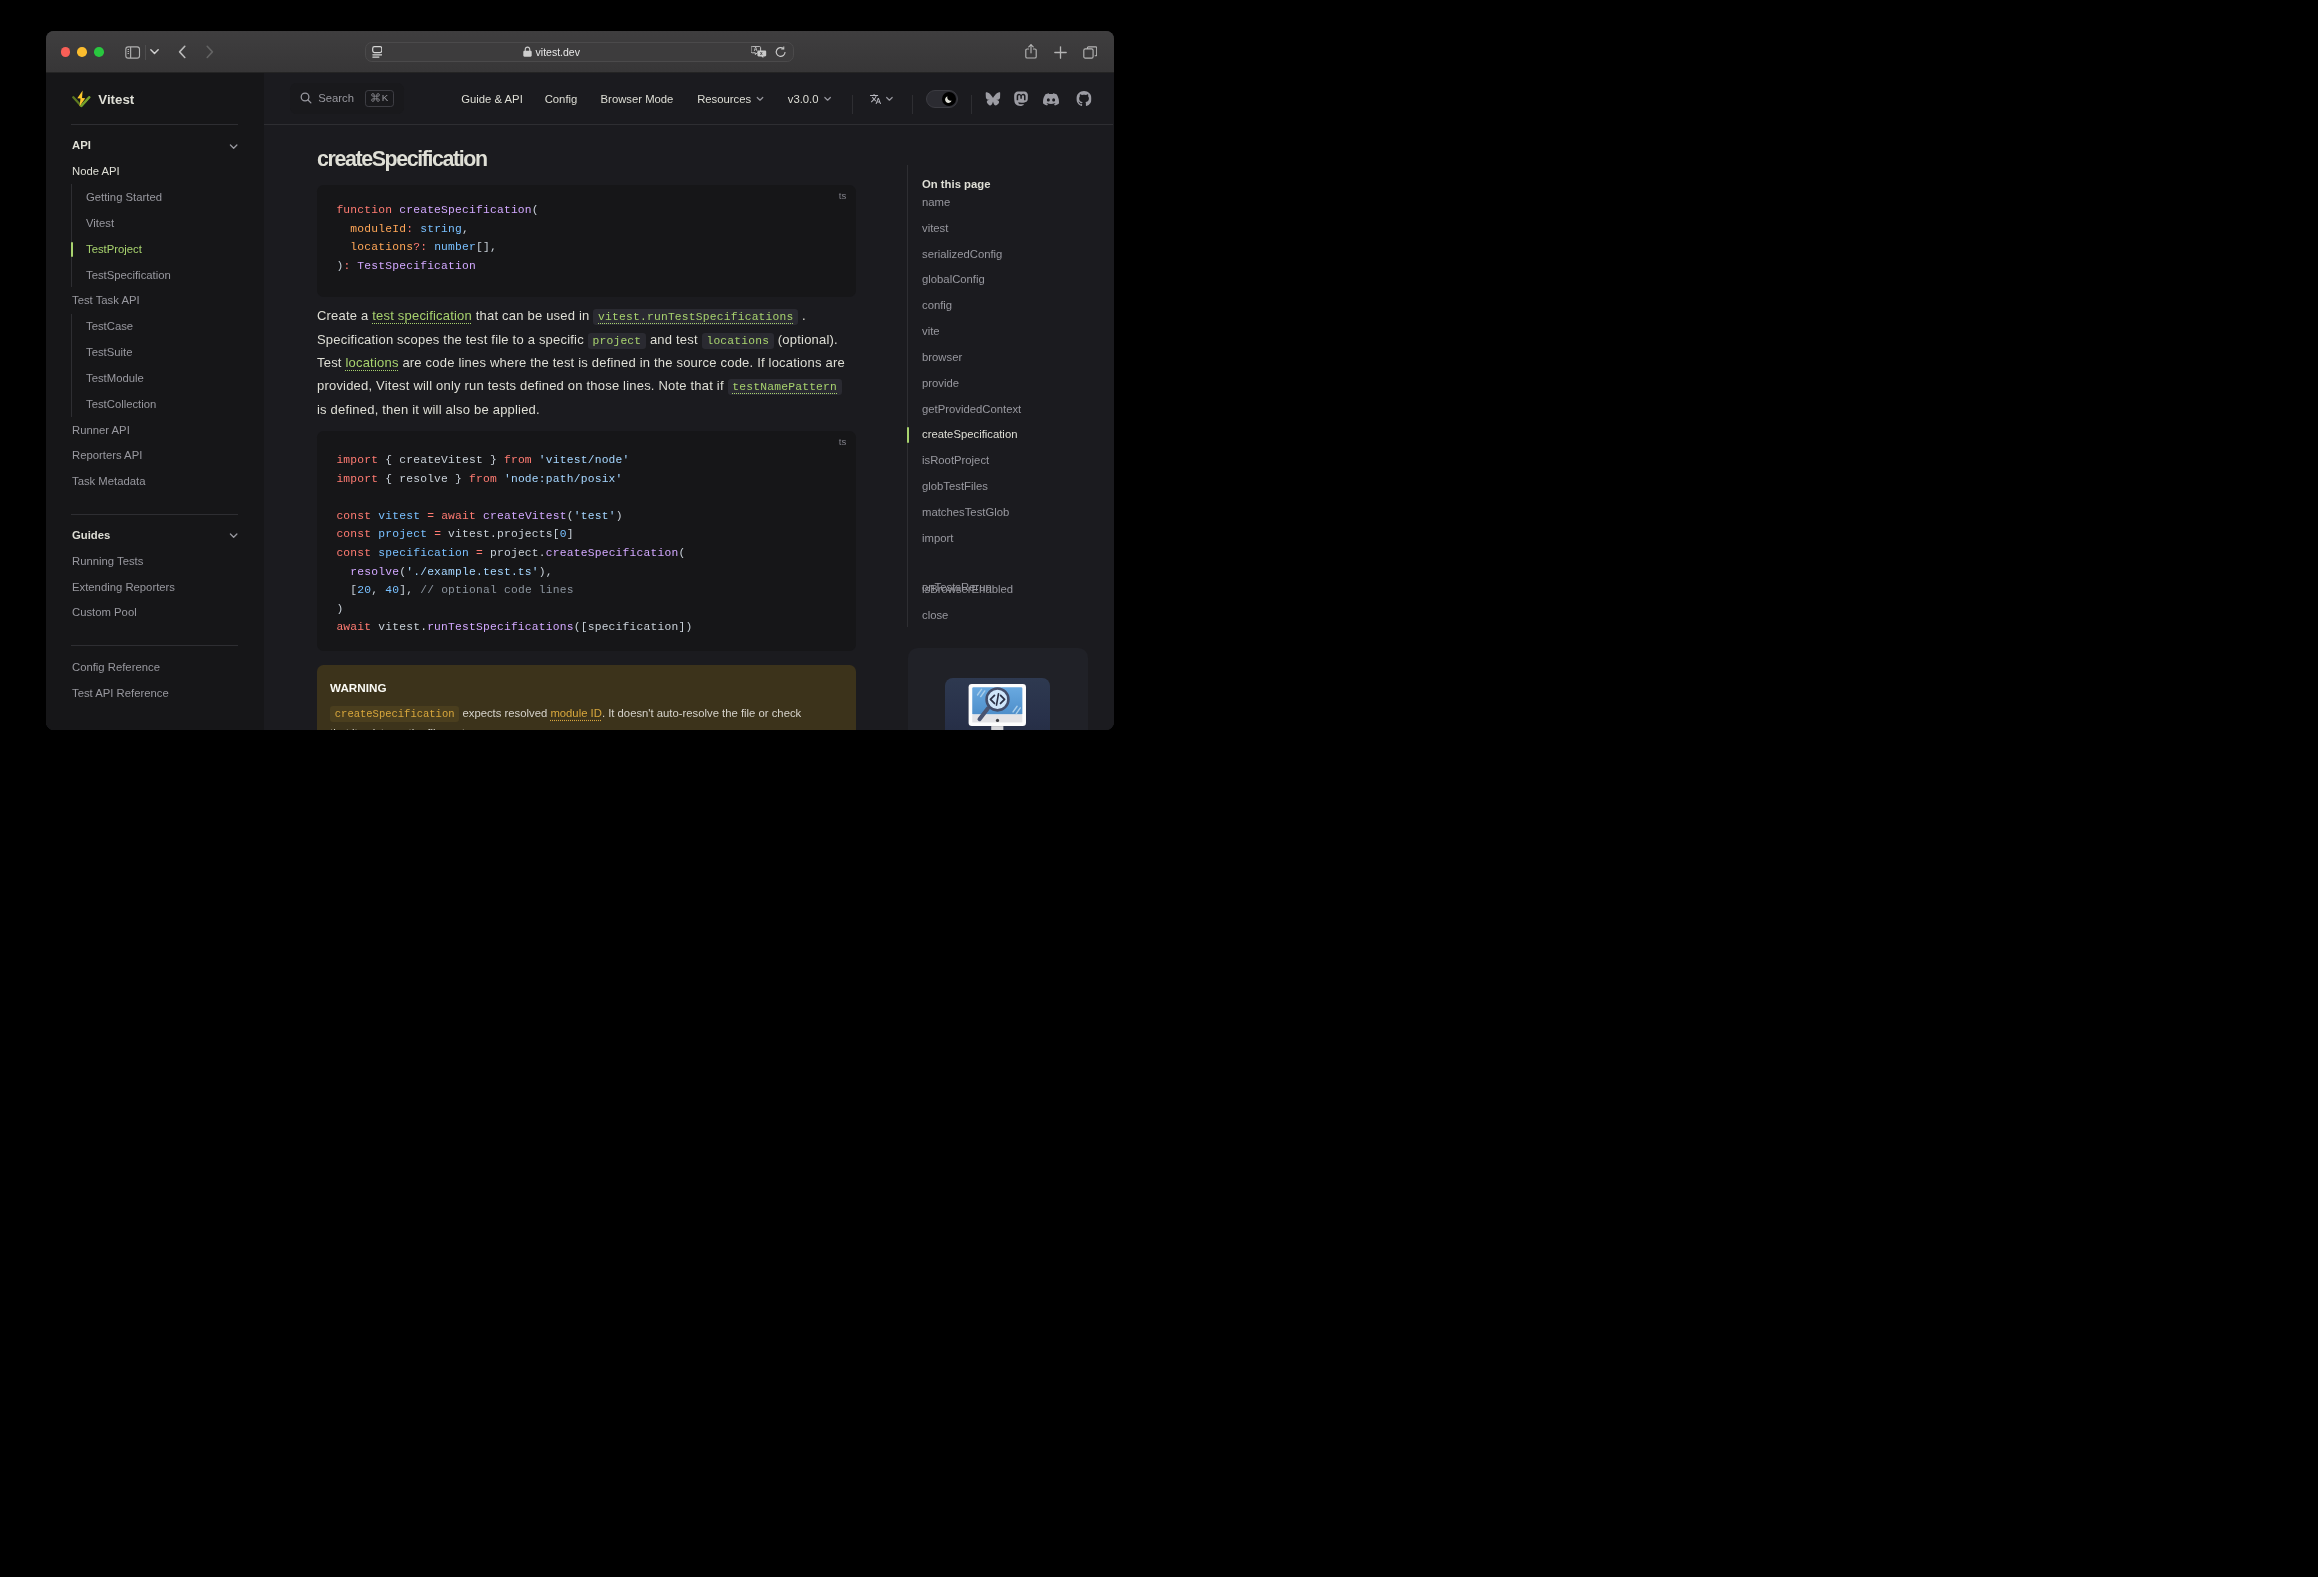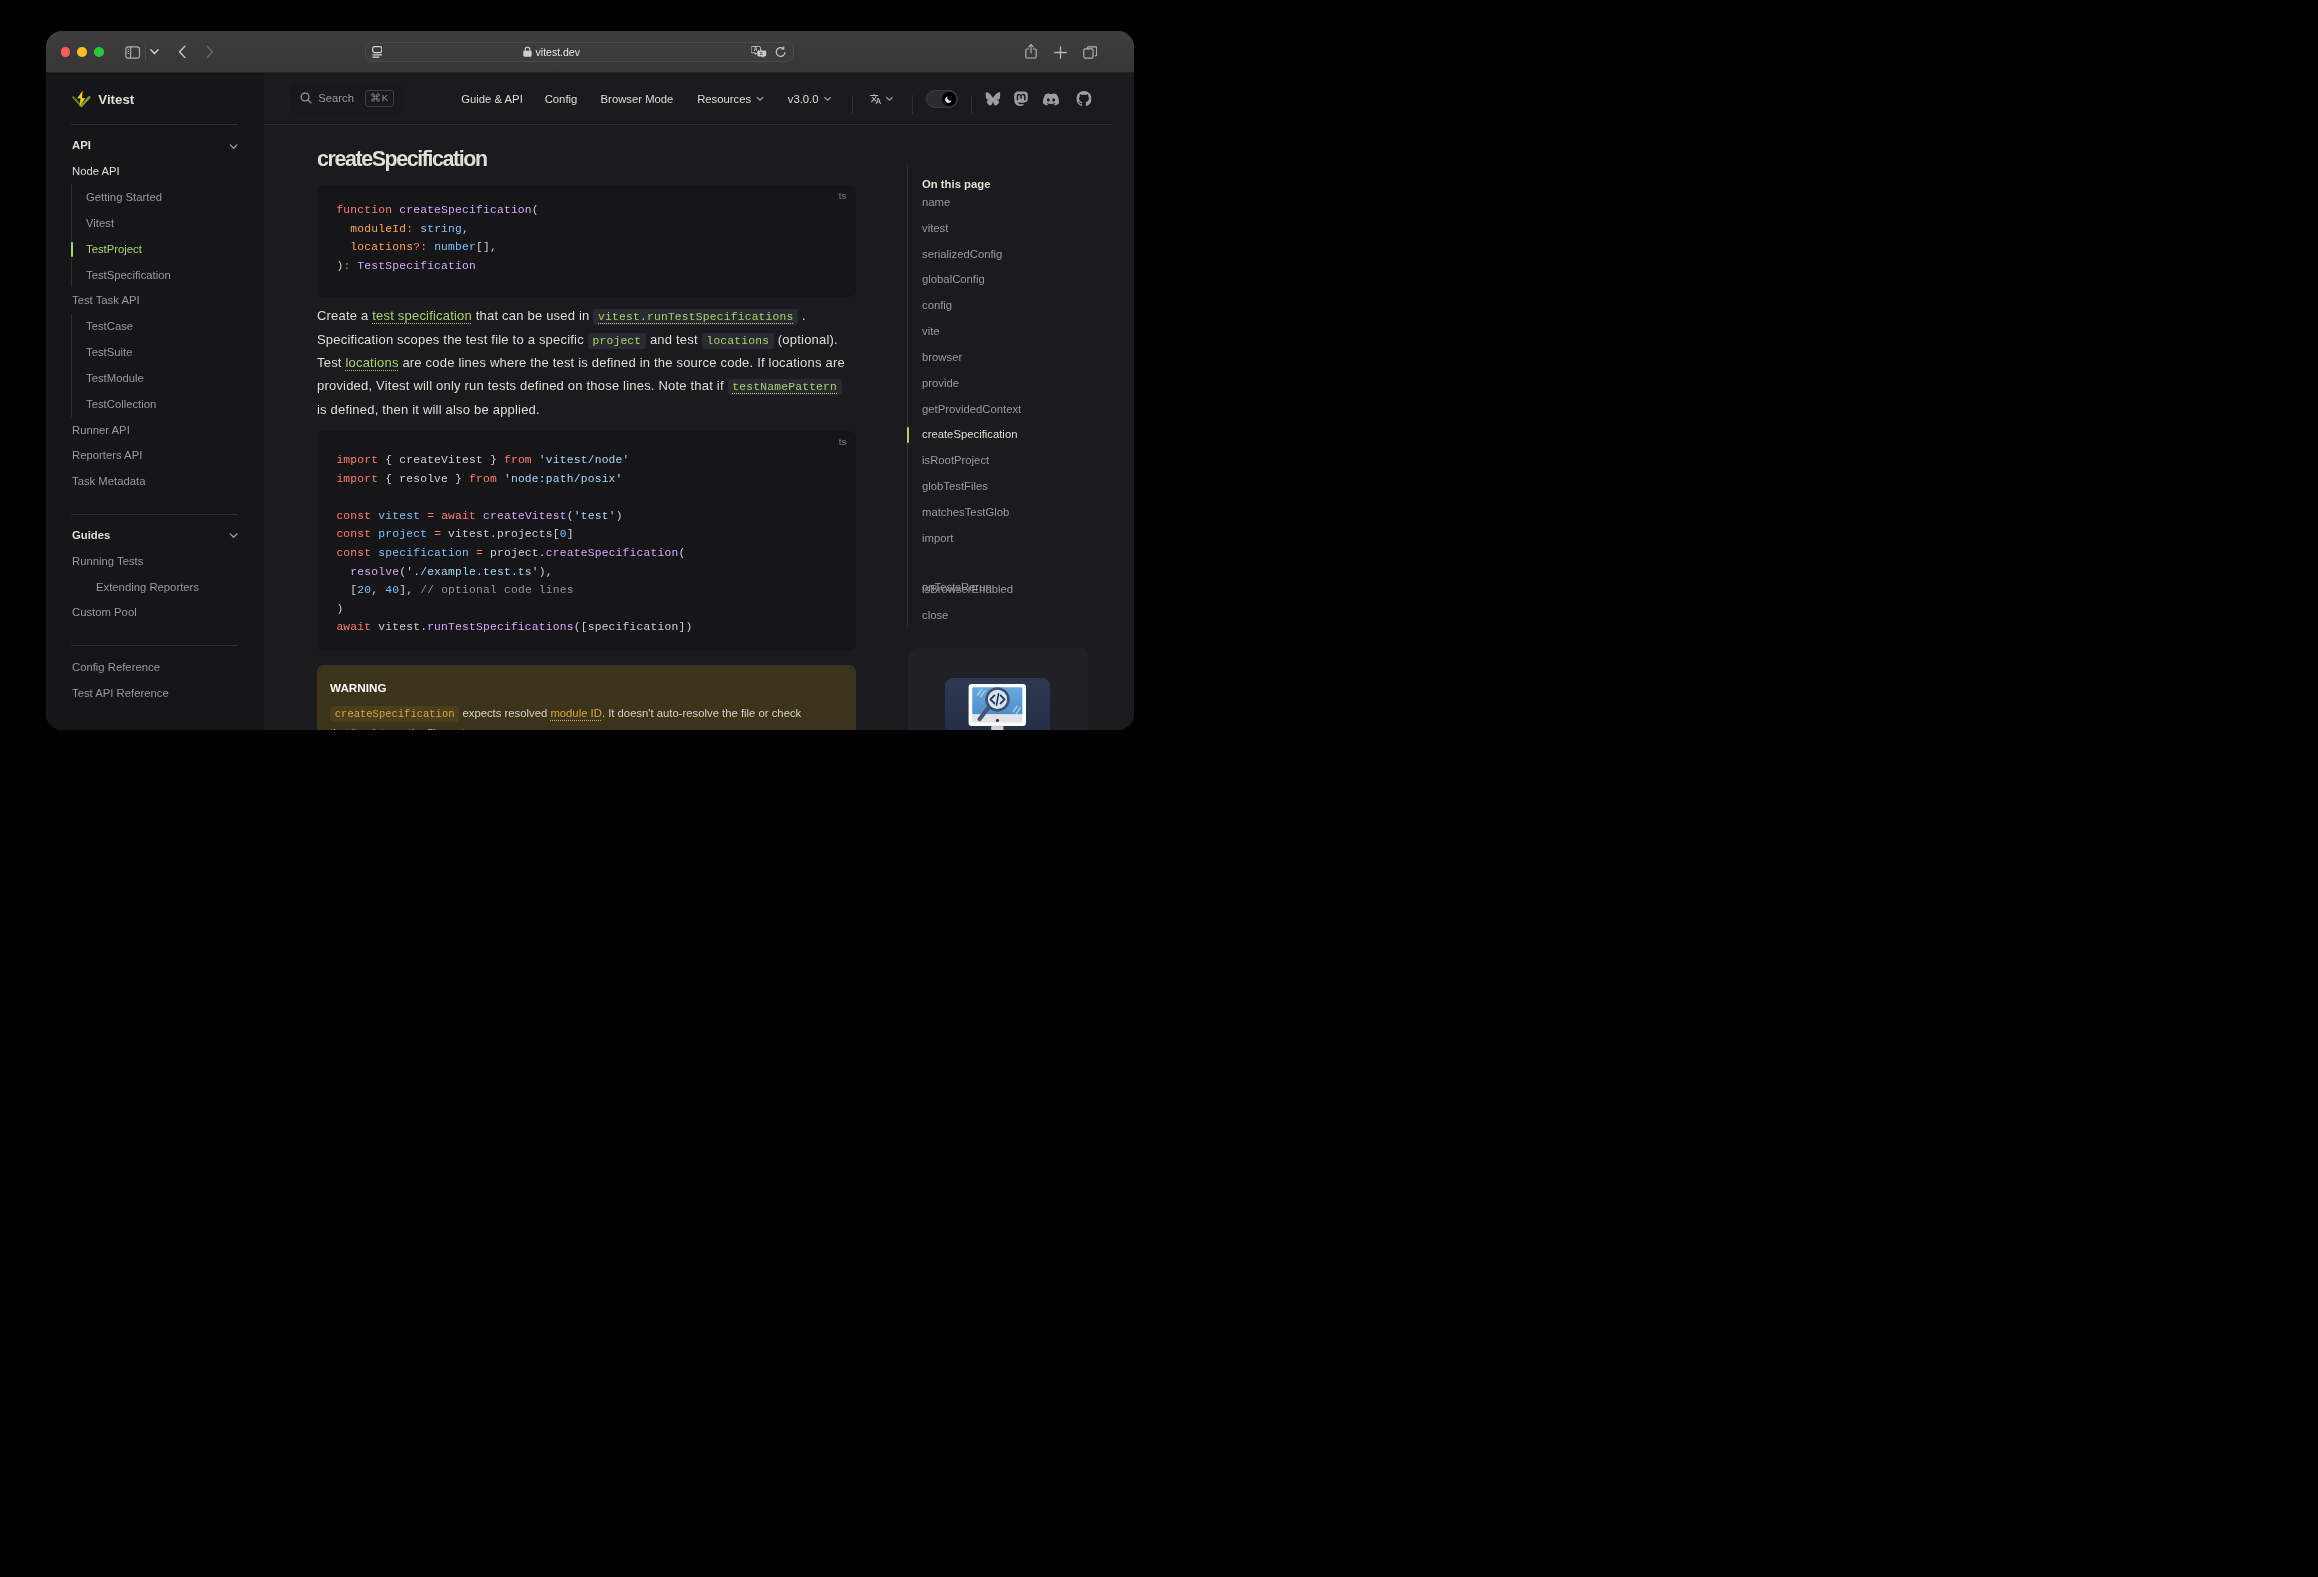--- a/index.html
+++ b/index.html
@@ -1,20 +1,20 @@
 <!DOCTYPE html>
 <html style="font-size:13px"><head>
 <meta charset="utf-8">
 <style>
   html,body{margin:0;padding:0;background:#000;}
   body{width:1159px;height:789px;position:relative;overflow:hidden;
        font-family:"Liberation Sans",sans-serif;-webkit-font-smoothing:antialiased;}
   .win{position:absolute;will-change:transform;left:46px;top:31px;width:1068px;height:699px;
-       border-radius:16px;background:#1b1b1f;overflow:hidden;
-       box-shadow:inset 0 0.8px 0 rgba(255,255,255,0.09), inset 0 0 0 0.4px rgba(255,255,255,0.05);padding-left:20px;}
+       border-radius:8px;background:#1b1b1f;overflow:hidden;
+       box-shadow:inset 0 0.8px 0 rgba(255,255,255,0.09), inset 0 0 0 0.4px rgba(255,255,255,0.05);}
   
   .tbar{position:absolute;left:0;top:0;width:100%;height:42px;
         background:linear-gradient(#3f3e3f,#373637);border-bottom:0.8px solid #242424;box-sizing:border-box;}
   .tl{position:absolute;top:16px;width:9.7px;height:9.7px;border-radius:50%;}
   .tl.r{left:14.5px;background:#f95f57;}
   .tl.y{left:31px;background:#fbbd2e;}
   .tl.g{left:48px;background:#29c73f;}
   .tico{position:absolute;top:0;height:42px;display:flex;align-items:center;justify-content:center;color:#a8a8a8;}
   .addr{position:absolute;left:319px;top:10.5px;width:429px;height:20px;border-radius:6.9px;
         background:#3d3c3d;border:0.8px solid #4b4a4b;box-sizing:border-box;
@@ -203,21 +203,21 @@
     <div class="srow in" style="top:324px;">TestCollection</div>
     <div class="srow" style="top:350px;">Runner API</div>
     <div class="srow" style="top:375px;">Reporters API</div>
     <div class="srow" style="top:401px;">Task Metadata</div>
     <div class="sdiv" style="top:441px;"></div>
     <div class="srow b" style="top:455px;">Guides</div>
     <svg class="schev" style="top:457px;" viewBox="0 0 14 14">
         <path d="M3 5l4 4 4-4" fill="none" stroke="#98989f" stroke-width="1.6" stroke-linecap="round" stroke-linejoin="round"></path>
       </svg>
     <div class="srow" style="top:481px;">Running Tests</div>
-    <div class="srow" style="top:507px;margin-left:24px;">Extending Reporters</div>
+    <div class="srow" style="top:507px;">Extending Reporters</div>
     <div class="srow" style="top:532px;">Custom Pool</div>
     <div class="sdiv" style="top:572px;"></div>
     <div class="srow" style="top:587px;">Config Reference</div>
     <div class="srow" style="top:613px;">Test API Reference</div>
 
     <div class="nav">
       <div class="search">
         <svg style="margin-left:9.7px;" width="12" height="12" viewBox="0 0 15 15">
             <circle cx="6.3" cy="6.3" r="4.8" fill="none" stroke="#98989f" stroke-width="1.6"></circle>
             <line x1="10" y1="10" x2="13.6" y2="13.6" stroke="#98989f" stroke-width="1.6" stroke-linecap="round"></line>

